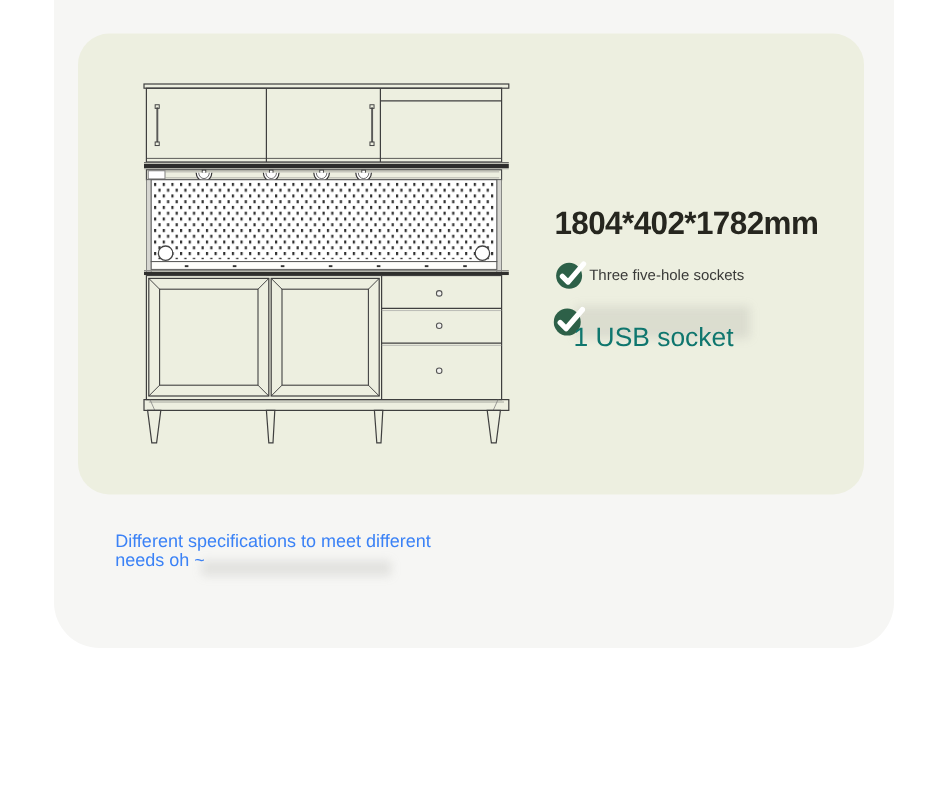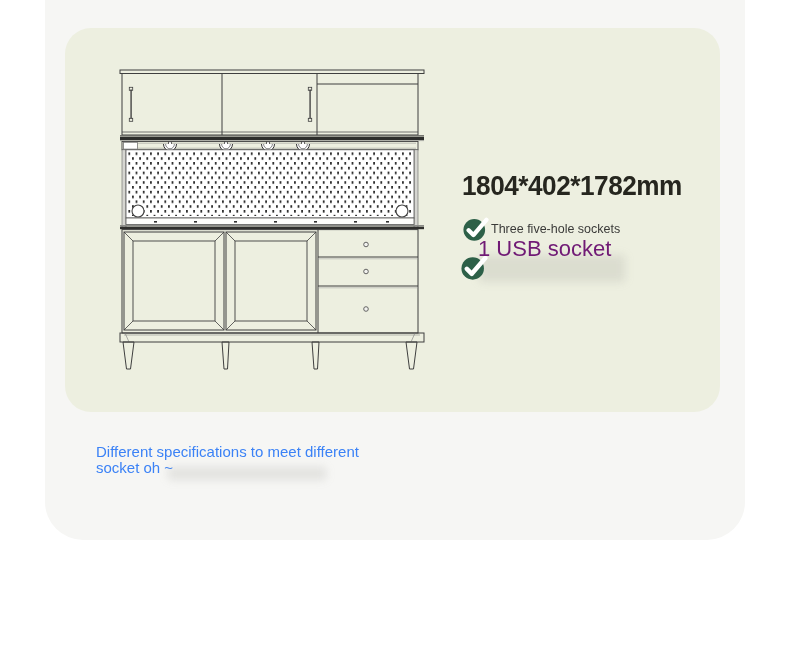--- a/index.html
+++ b/index.html
@@ -25,21 +25,21 @@
     white-space:nowrap;
   }
   .feature-icon{position:absolute;display:block;}
   .feature-icon.one{left:463px;top:216px;width:26px;height:26px;}
   .feature-icon.two{left:461px;top:254px;width:27px;height:27px;z-index:1;}
   .feature-label-1{
     position:absolute;left:491px;top:222px;font-size:12.5px;color:#3a3a38;
     white-space:nowrap;
   }
   .feature-label-2{
-    position:absolute;left:478px;top:236px;font-size:22px;color:#701a75;
+    position:absolute;left:478px;top:268px;font-size:22px;color:#0f766e;
     white-space:nowrap;z-index:2;
   }
   .ghost{
     position:absolute;background:rgba(140,140,132,0.18);
     filter:blur(4px);border-radius:3px;
   }
   .ghost.usb{left:479px;top:255px;width:146px;height:27px;}
   .ghost.caption-smudge{left:168px;top:467px;width:158px;height:13px;}
   .caption{
     position:absolute;left:96px;top:444px;color:#3b82f6;font-size:15px;
@@ -201,17 +201,17 @@
 
   <div class="ghost usb"></div>
   <svg class="feature-icon two" viewBox="0 0 30 30">
     <circle cx="13" cy="16" r="12.5" fill="#2d6048"></circle>
     <path d="M6.5 16.5 L12 22 L27 4.5" stroke="#ffffff" stroke-width="5" fill="none" stroke-linecap="round" stroke-linejoin="round"></path>
   </svg>
   <div class="feature-label-2">1 USB socket</div>
 
   <div class="caption">
     <div>Different specifications to meet different</div>
-    <div>socket oh ~</div>
+    <div>needs oh ~</div>
   </div>
   <div class="ghost caption-smudge"></div>
 
 </div>
 
 </body></html>

